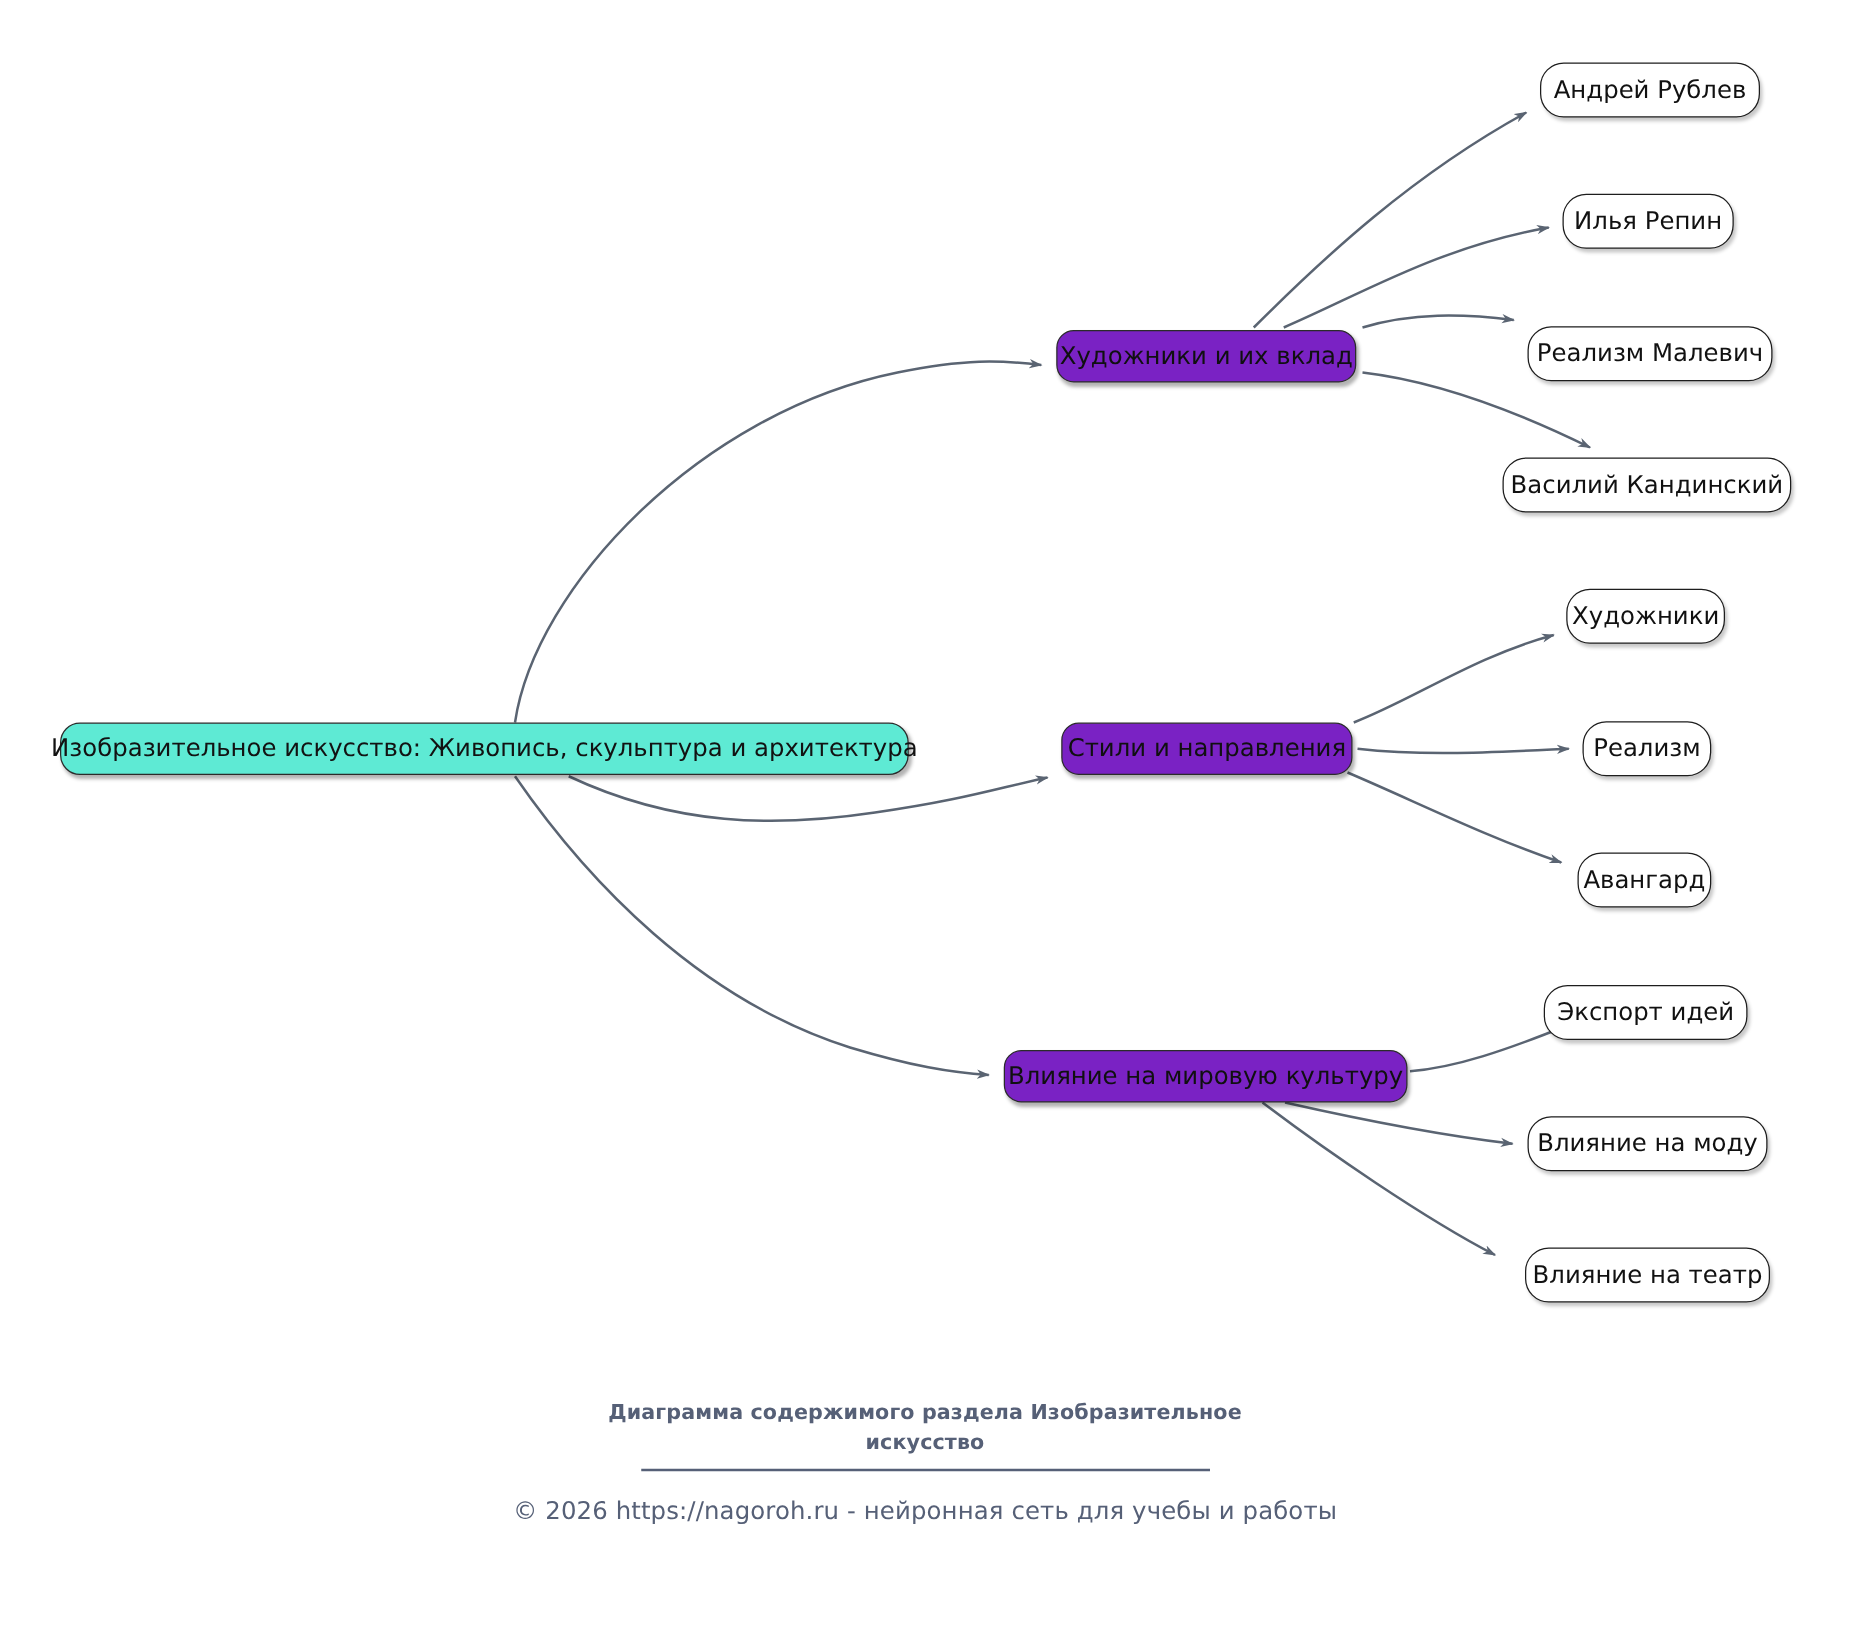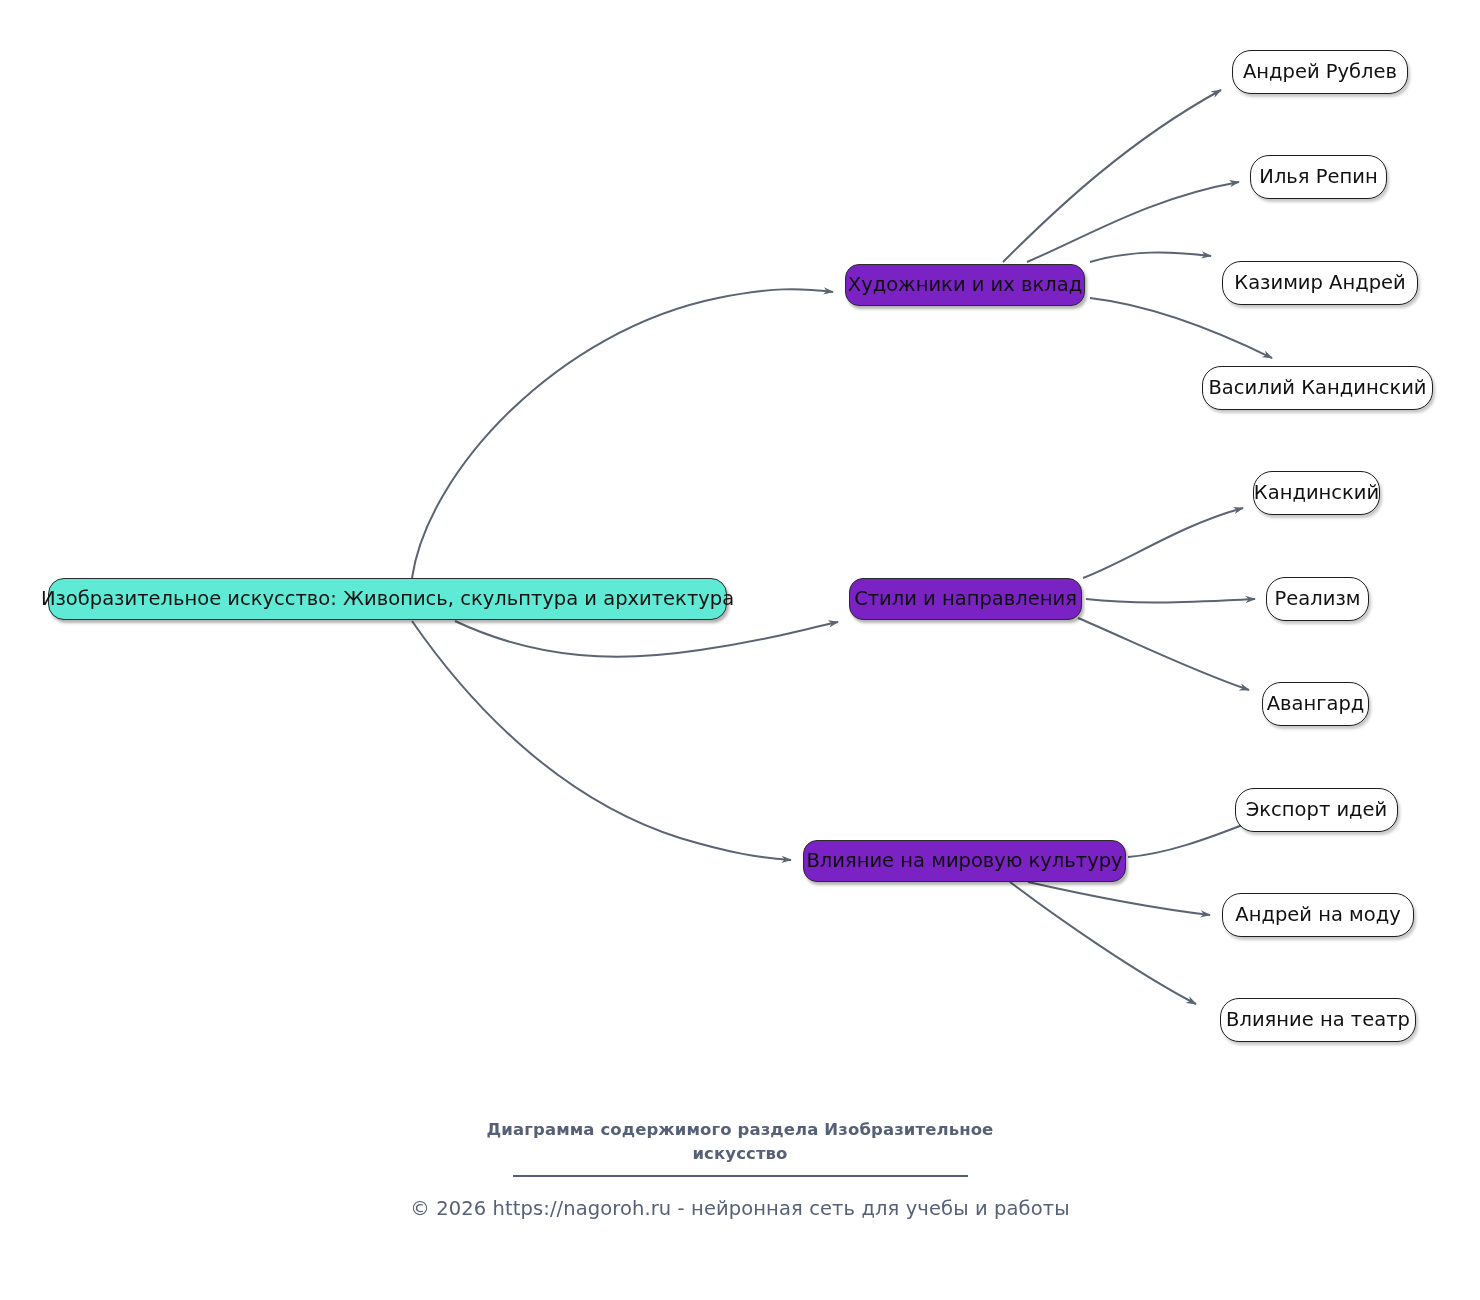--- a/index.html
+++ b/index.html
@@ -124,33 +124,33 @@
       <path d="M 1010,882 C 1060,920 1140,975 1196,1004"></path>
     </g>
   </svg>
 
   <div class="node node-root" style="left:48px; top:578px; width:679px; height:42px;">Изобразительное искусство: Живопись, скульптура и архитектура</div>
 
   <div class="node node-branch" style="left:845px; top:264px; width:240px; height:42px;">Художники и их вклад</div>
 
   <div class="node node-leaf" style="left:1232px; top:50px; width:176px; height:44px;">Андрей Рублев</div>
   <div class="node node-leaf" style="left:1250px; top:155px; width:137px; height:44px;">Илья Репин</div>
-  <div class="node node-leaf" style="left:1222px; top:261px; width:196px; height:44px;">Казимир Андрей</div>
+  <div class="node node-leaf" style="left:1222px; top:261px; width:196px; height:44px;">Реализм Малевич</div>
   <div class="node node-leaf" style="left:1202px; top:366px; width:231px; height:44px;">Василий Кандинский</div>
 
   <div class="node node-branch" style="left:849px; top:578px; width:233px; height:42px;">Стили и направления</div>
 
-  <div class="node node-leaf" style="left:1253px; top:471px; width:127px; height:44px;">Кандинский</div>
+  <div class="node node-leaf" style="left:1253px; top:471px; width:127px; height:44px;">Художники</div>
   <div class="node node-leaf" style="left:1266px; top:577px; width:103px; height:44px;text-align:right;">Реализм</div>
   <div class="node node-leaf" style="left:1262px; top:682px; width:107px; height:44px;">Авангард</div>
 
   <div class="node node-branch" style="left:803px; top:840px; width:323px; height:42px;">Влияние на мировую культуру</div>
 
   <div class="node node-leaf" style="left:1235px; top:788px; width:163px; height:44px;">Экспорт идей</div>
-  <div class="node node-leaf" style="left:1222px; top:893px; width:192px; height:44px;">Андрей на моду</div>
+  <div class="node node-leaf" style="left:1222px; top:893px; width:192px; height:44px;">Влияние на моду</div>
   <div class="node node-leaf" style="left:1220px; top:998px; width:196px; height:44px;">Влияние на театр</div>
 
   <div id="footer">
     <div class="footer-title">Диаграмма содержимого раздела Изобразительное искусство</div>
     <div class="footer-rule"></div>
     <div class="footer-credit">© 2026 https://nagoroh.ru - нейронная сеть для учебы и работы</div>
   </div>
 
 </div>
 

